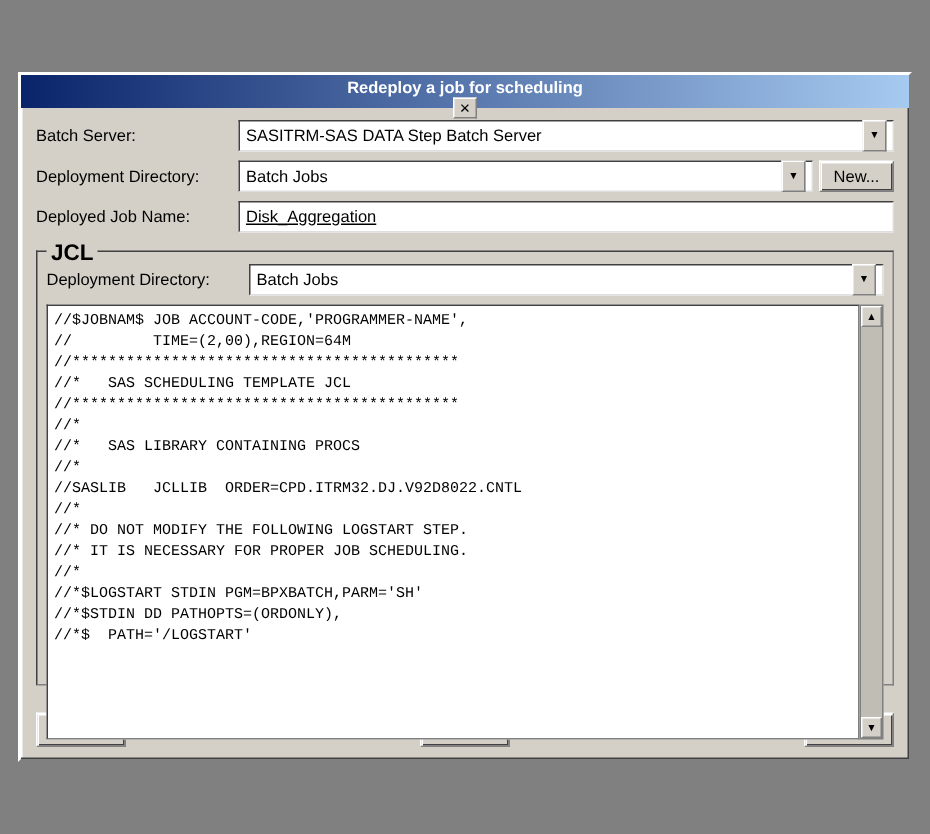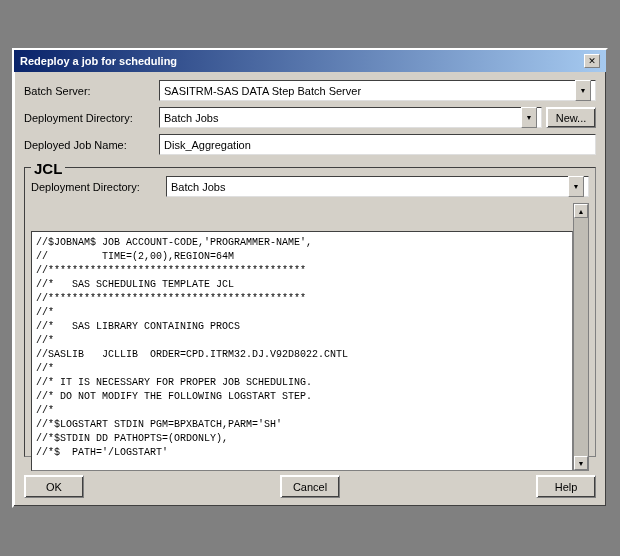--- a/index.html
+++ b/index.html
@@ -29,20 +29,21 @@
     }
 
     .title-bar {
       background: linear-gradient(to right, #0a246a, #a6caf0);
       color: white;
       padding: 3px 6px;
       display: flex;
       align-items: center;
       justify-content: space-between;
       height: 22px;
+      flex-direction: column;
     }
 
     .title-bar-text {
       font-size: 11px;
       font-weight: bold;
       color: white;
     }
 
     .title-bar-controls {
       display: flex;
@@ -129,20 +130,21 @@
       flex: 1;
       height: 21px;
       background: white;
       border: 1px solid #808080;
       border-top-color: #404040;
       border-left-color: #404040;
       border-right-color: #dfdfdf;
       border-bottom-color: #dfdfdf;
       padding: 1px 4px;
       font-size: 11px;
+      text-decoration: underline;
     }
 
     .btn {
       height: 21px;
       min-width: 50px;
       background: #d4d0c8;
       border: 1px solid #ffffff;
       border-right-color: #808080;
       border-bottom-color: #808080;
       box-shadow: inset 1px 1px 0 #ffffff, inset -1px -1px 0 #404040;
@@ -184,32 +186,31 @@
     }
 
     .code-area-wrapper {
       flex: 1;
       position: relative;
       display: flex;
     }
 
     .code-area {
       flex: 1;
-      height: 240px;
+      height: 290px;
       background: white;
       border: 1px solid #808080;
       border-top-color: #404040;
       border-left-color: #404040;
       font-family: 'Courier New', monospace;
       font-size: 10px;
       padding: 4px;
       overflow: hidden;
       color: #000;
       line-height: 1.4;
-      margin-top: 28px;
     }
 
     .scrollbar-v {
       width: 16px;
       background: #d4d0c8;
       border: 1px solid #808080;
       display: flex;
       flex-direction: column;
       align-items: center;
     }
@@ -323,22 +324,22 @@
             <div class="code-line">//$JOBNAM$ JOB ACCOUNT-CODE,'PROGRAMMER-NAME',</div>
             <div class="code-line">//         TIME=(2,00),REGION=64M</div>
             <div class="code-line">//*******************************************</div>
             <div class="code-line">//*   SAS SCHEDULING TEMPLATE JCL</div>
             <div class="code-line">//*******************************************</div>
             <div class="code-line">//*</div>
             <div class="code-line">//*   SAS LIBRARY CONTAINING PROCS</div>
             <div class="code-line">//*</div>
             <div class="code-line">//SASLIB   JCLLIB  ORDER=CPD.ITRM32.DJ.V92D8022.CNTL</div>
             <div class="code-line">//*</div>
+            <div class="code-line">//* DO NOT MODIFY THE FOLLOWING LOGSTART STEP.</div>
             <div class="code-line">//* IT IS NECESSARY FOR PROPER JOB SCHEDULING.</div>
-            <div class="code-line">//* DO NOT MODIFY THE FOLLOWING LOGSTART STEP.</div>
             <div class="code-line">//*</div>
             <div class="code-line">//*$LOGSTART STDIN PGM=BPXBATCH,PARM='SH'</div>
             <div class="code-line">//*$STDIN DD PATHOPTS=(ORDONLY),</div>
             <div class="code-line">//*$  PATH='/LOGSTART'</div>
           </div>
         <div class="scrollbar-v">
           <div class="scrollbar-btn">▲</div>
           <div class="scrollbar-track"></div>
           <div class="scrollbar-btn">▼</div>
         </div>

